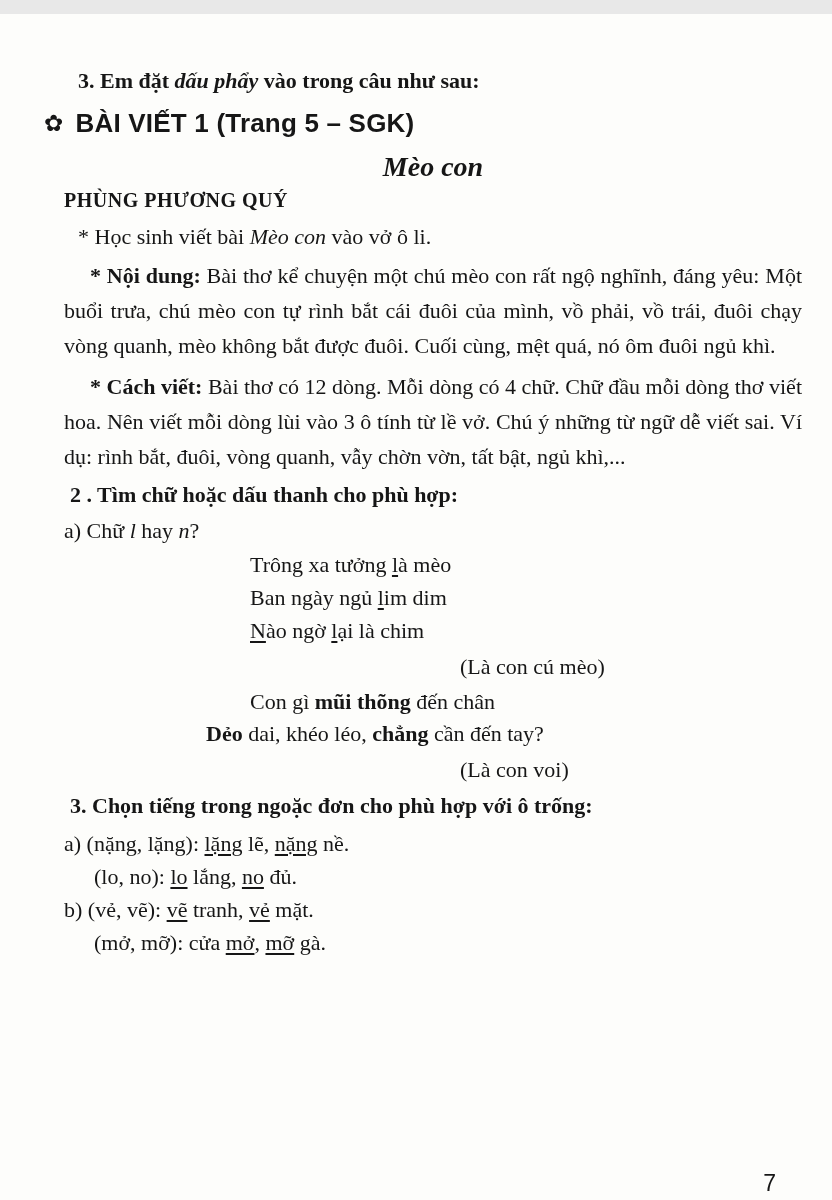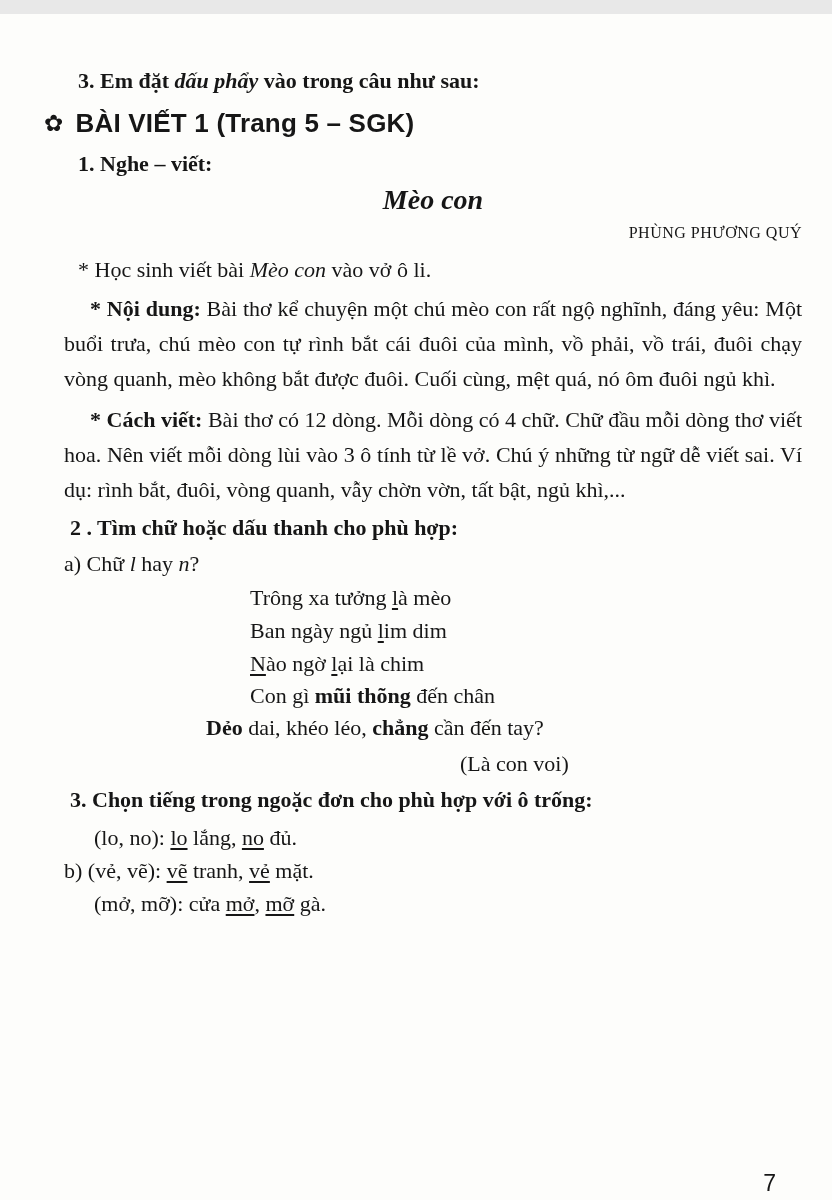--- a/index.html
+++ b/index.html
@@ -30,21 +30,21 @@
     margin: 0 0 10px -20px;
     font-family: "Liberation Sans", "DejaVu Sans", sans-serif;
     font-weight: 700; font-size: 26px; line-height: 32px;
     letter-spacing: 0.2px;
   }
   .flower { font-size: 23px; line-height: 1; }
 
   .p-task1 { font-weight: 700; text-indent: 14px; margin-bottom: 4px; }
 
   .poem-title { text-align: center; font-weight: 700; font-style: italic; font-size: 28px; line-height: 36px; margin-bottom: 2px; }
-  .author     { text-align: right; font-size: 16px; line-height: 26px; letter-spacing: 0.5px; margin-bottom: 9px; }
+  .author     { text-align: left; font-size: 20px; line-height: 26px; letter-spacing: 0.5px; margin-bottom: 9px; font-weight: bold; }
 
   .p-note { text-indent: 14px; margin-bottom: 7px; }
 
   .para { text-align: justify; text-indent: 26px; line-height: 35px; margin-bottom: 6px; }
 
   .p-t2title { font-weight: 700; text-indent: 6px; margin: 6px 0 7px; }
   .p-sub     { margin-bottom: 3px; }
 
   .poem p   { margin: 0 0 0 186px; line-height: 33px; }
   .ans-right{ margin: 5px 0 5px 396px; }
@@ -67,50 +67,51 @@
 
 <div class="sheet">
 
   <p class="p-task-prev"><span>3. Em đặt </span><span class="it">dấu phẩy</span><span> vào trong câu như sau:</span></p>
 
   <div class="section-heading">
     <span class="flower">✿</span>
     <span>BÀI VIẾT 1 (Trang 5 – SGK)</span>
   </div>
 
-  <p class="p-task1">1. Nghe – viết:</p>
 
   <p class="poem-title">Mèo con</p>
   <p class="author">PHÙNG PHƯƠNG QUÝ</p>
 
   <p class="p-note"><span>* Học sinh viết bài </span><span class="it">Mèo con</span><span> vào vở ô li.</span></p>
 
   <p class="para"><span class="b">* Nội dung: </span><span>Bài thơ kể chuyện một chú mèo con rất ngộ nghĩnh, đáng yêu: Một buổi trưa, chú mèo con tự rình bắt cái đuôi của mình, vồ phải, vồ trái, đuôi chạy vòng quanh, mèo không bắt được đuôi. Cuối cùng, mệt quá, nó ôm đuôi ngủ khì.</span></p>
 
   <p class="para"><span class="b">* Cách viết: </span><span>Bài thơ có 12 dòng. Mỗi dòng có 4 chữ. Chữ đầu mỗi dòng thơ viết hoa. Nên viết mỗi dòng lùi vào 3 ô tính từ lề vở. Chú ý những từ ngữ dễ viết sai. Ví dụ: rình bắt, đuôi, vòng quanh, vẫy chờn vờn, tất bật, ngủ khì,...</span></p>
 
   <p class="p-t2title">2 . Tìm chữ hoặc dấu thanh cho phù hợp:</p>
 
   <p class="p-sub"><span>a) Chữ </span><span class="it">l</span><span> hay </span><span class="it">n</span><span>?</span></p>
 
   <div class="poem">
     <p><span>Trông xa tưởng </span><span class="un">l</span><span>à mèo</span></p>
     <p><span>Ban ngày ngủ </span><span class="un">l</span><span>im dim</span></p>
     <p><span class="un">N</span><span>ào ngờ </span><span class="un">l</span><span>ại là chim</span></p>
   </div>
 
+  <p class="ans-right">(Là con cú mèo)</p>
 
 
   <p class="riddle-1"><span>Con gì </span><span class="b">mũi thõng</span><span> đến chân</span></p>
   <p class="riddle-2"><span class="b">Dẻo</span><span> dai, khéo léo, </span><span class="b">chẳng</span><span> cần đến tay?</span></p>
 
   <p class="ans-right">(Là con voi)</p>
 
   <p class="p-t3title">3. Chọn tiếng trong ngoặc đơn cho phù hợp với ô trống:</p>
 
+  <p class="t3line"><span>a) (nặng, lặng): </span><span class="un">lặng</span><span> lẽ, </span><span class="un">nặng</span><span> nề.</span></p>
 
   <p class="t3line t3indent"><span>(lo, no): </span><span class="un">lo</span><span> lắng, </span><span class="un">no</span><span> đủ.</span></p>
 
   <p class="t3line"><span>b) (vẻ, vẽ): </span><span class="un">vẽ</span><span> tranh, </span><span class="un">vẻ</span><span> mặt.</span></p>
 
   <p class="t3line t3indent"><span>(mở, mỡ): cửa </span><span class="un">mở</span><span>, </span><span class="un">mỡ</span><span> gà.</span></p>
 
   <div class="page-num">7</div>
 
 </div>

